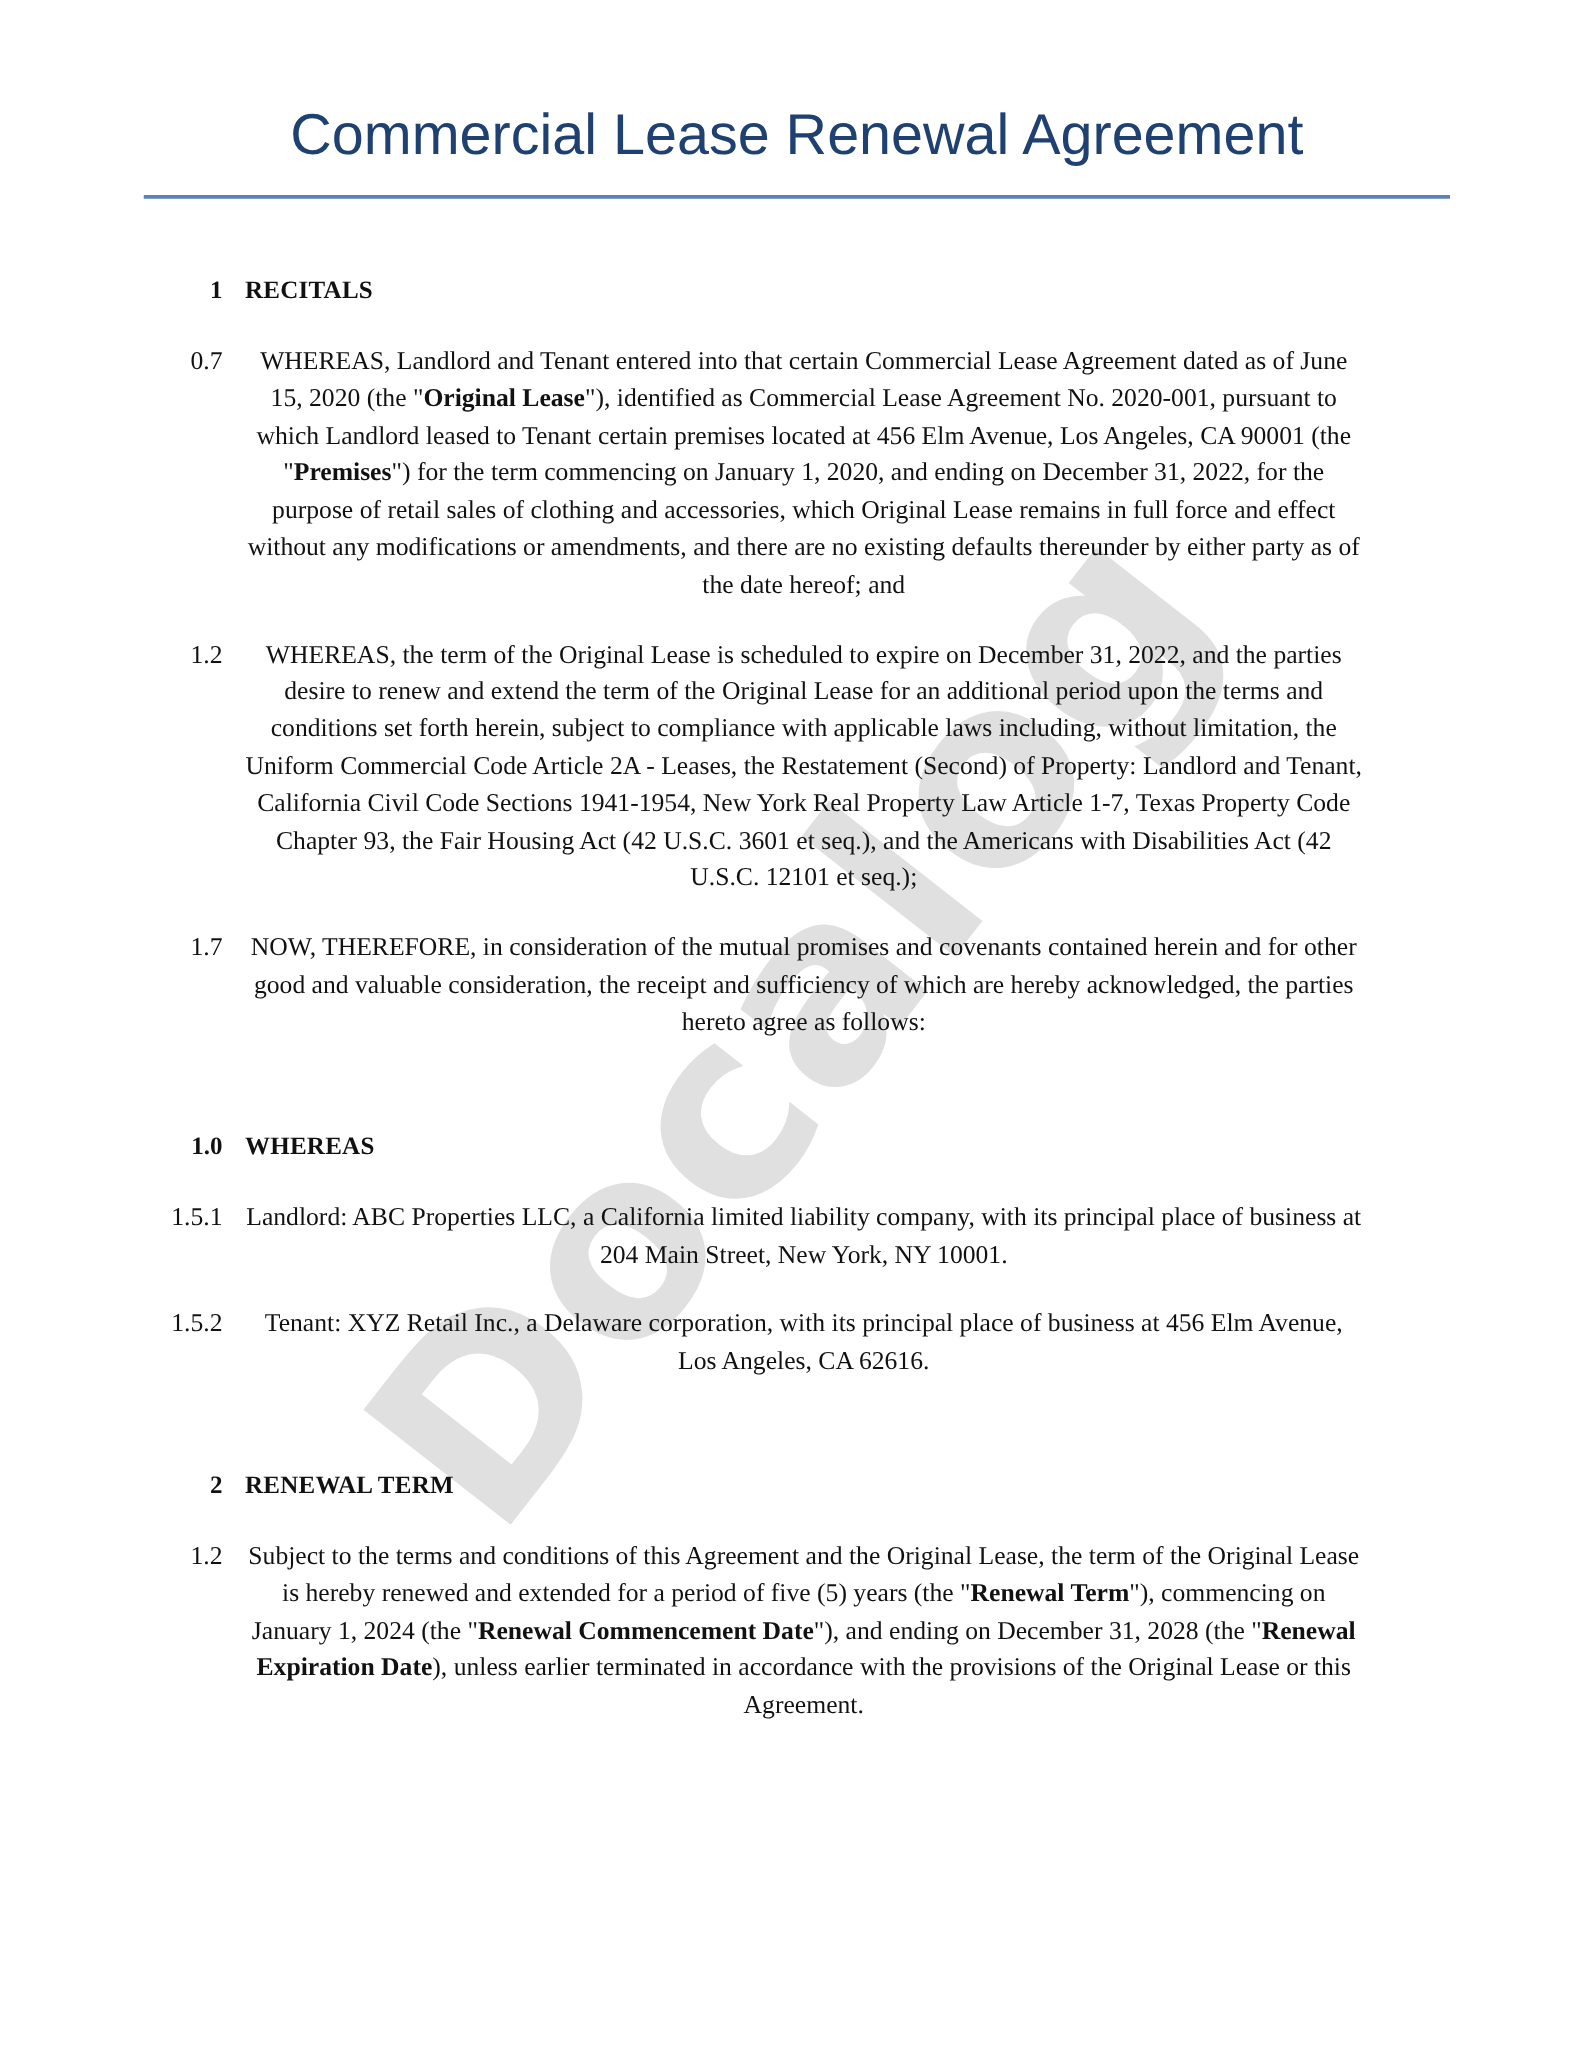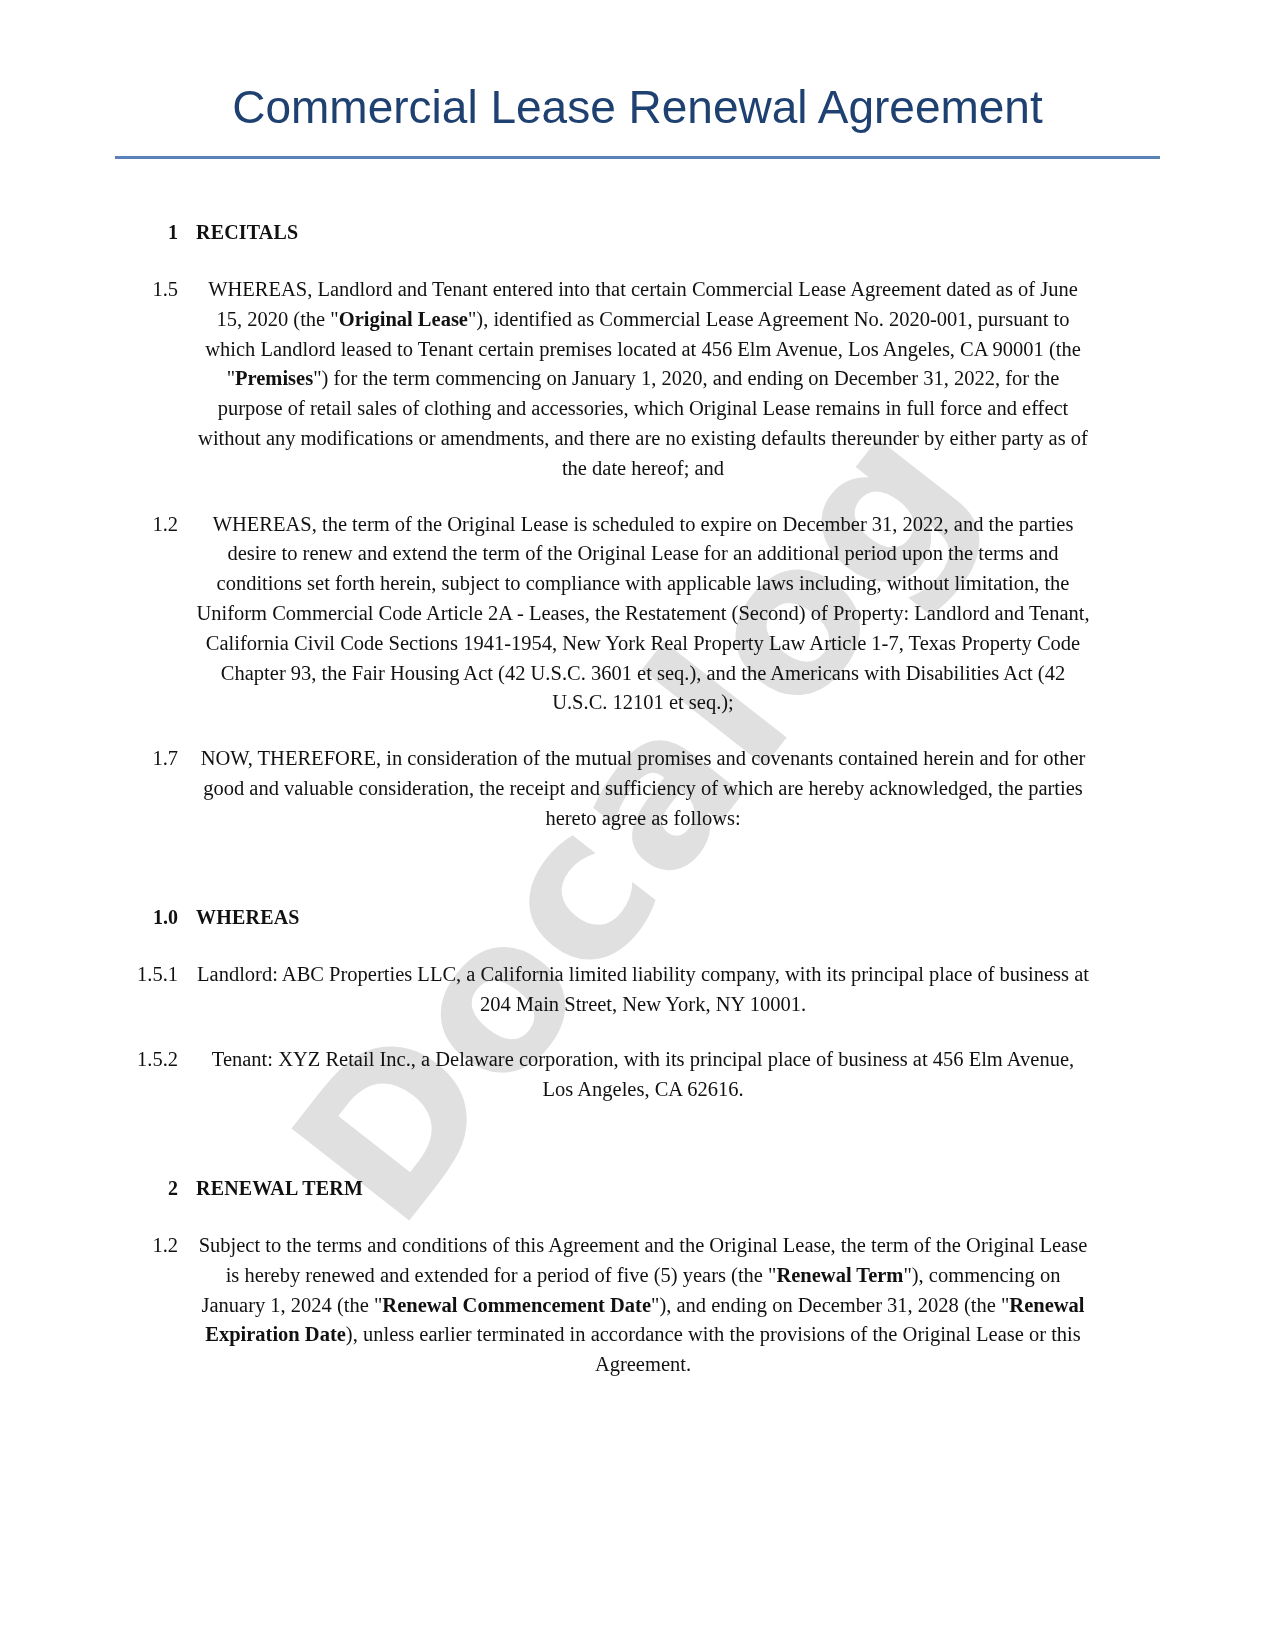--- a/index.html
+++ b/index.html
@@ -143,21 +143,21 @@
     <div class="body-block">
 
       <div class="h1">
         <span class="num">1</span>
         <span class="txt">RECITALS</span>
       </div>
 
       <div class="sp-30"></div>
 
       <div class="clause">
-        <span class="num">1.5</span>
+        <span class="num">0.7</span>
         <span class="txt"><span>WHEREAS, Landlord and Tenant entered into that certain Commercial Lease Agreement dated as of June 15, 2020 (the "</span><b>Original Lease</b><span>"), identified as Commercial Lease Agreement No. 2020-001, pursuant to which Landlord leased to Tenant certain premises located at 456 Elm Avenue, Los Angeles, CA 90001 (the "</span><b>Premises</b><span>") for the term commencing on January 1, 2020, and ending on December 31, 2022, for the purpose of retail sales of clothing and accessories, which Original Lease remains in full force and effect without any modifications or amendments, and there are no existing defaults thereunder by either party as of the date hereof; and</span></span>
       </div>
 
       <div class="sp-26"></div>
 
       <div class="clause">
         <span class="num">1.2</span>
         <span class="txt"><span>WHEREAS, the term of the Original Lease is scheduled to expire on December 31, 2022, and the parties desire to renew and extend the term of the Original Lease for an additional period upon the terms and conditions set forth herein, subject to compliance with applicable laws including, without limitation, the Uniform Commercial Code Article 2A - Leases, the Restatement (Second) of Property: Landlord and Tenant, California Civil Code Sections 1941-1954, New York Real Property Law Article 1-7, Texas Property Code Chapter 93, the Fair Housing Act (42 U.S.C.  3601 et seq.), and the Americans with Disabilities Act (42 U.S.C.  12101 et seq.);</span></span>
       </div>
 

